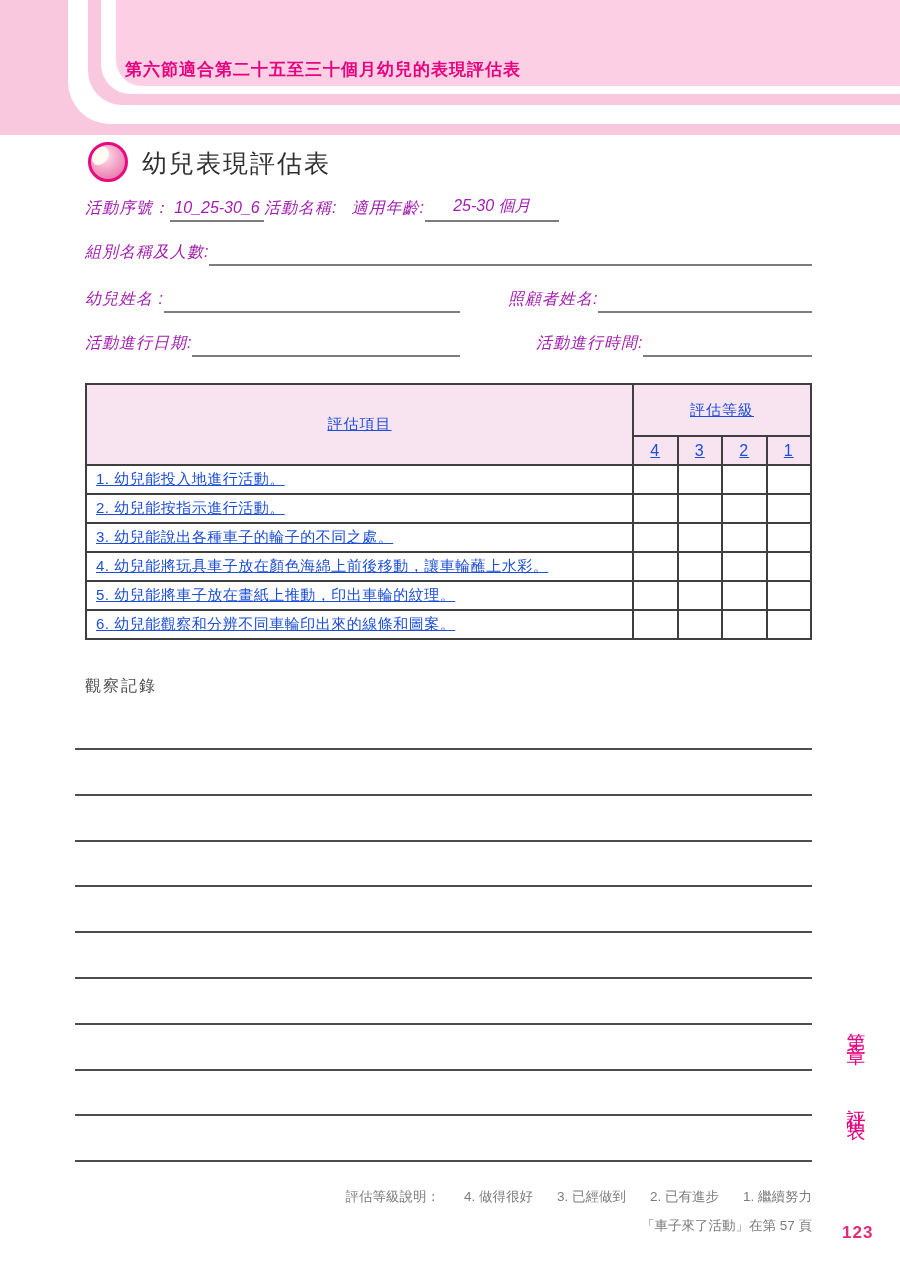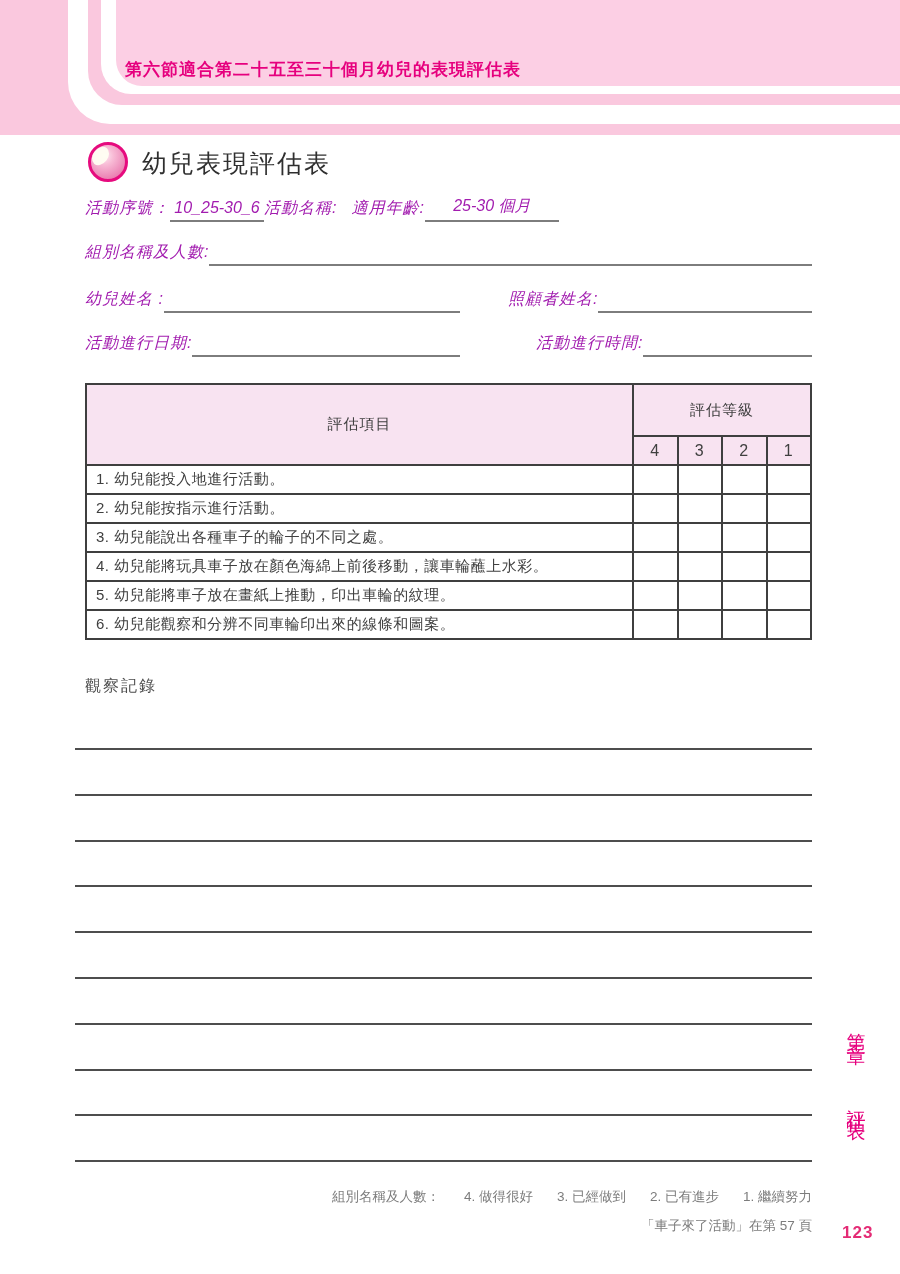--- a/index.html
+++ b/index.html
@@ -42,21 +42,21 @@
   .frow { position:absolute; display:flex; align-items:flex-end; font-size:16px; color:#a21caf; height:28px; white-space:nowrap;font-style:italic; }
   .frow .lbl { padding-bottom:3px; letter-spacing:1px; }
   .frow .u   { border-bottom:2px solid #7d7d7d; text-align:center; padding-bottom:3px; min-width:40px; }
   .u.grow { flex:1; }
   .ml { margin-left:14px; }
 
   
   table.assess {
     position:absolute; left:85px; top:383px; width:727px;
     border-collapse:collapse; table-layout:fixed;
-    font-size:15px; color:#404040;
+    font-size:15px; color:#1d4ed8;text-decoration:underline;
   }
   table.assess th, table.assess td { border:2px solid #3f3f3f; }
   table.assess th { background:#f8e3f1; font-weight:normal; letter-spacing:1px; }
   th.item-h { width:547px; }
   th.lvl    { width:45px; height:29px; font-size:16px; }
   th.rating-h { height:52px; }
   td.item { height:29px; padding-left:9px; text-align:left; background:#ffffff; letter-spacing:0.5px; }
   td.cell { background:#ffffff; }
 
   
@@ -200,18 +200,18 @@
       <div class="obs-line" style="top: 1023px;"></div>
       <div class="obs-line" style="top: 1069px;"></div>
       <div class="obs-line" style="top: 1114px;"></div>
       <div class="obs-line" style="top: 1160px;"></div>
     </div>
 
   <div class="side-text side-chapter">第三章</div>
   <div class="side-text side-section">評估表</div>
 
   <div class="legend">
-    <span>組別名稱及人數：</span><span class="li">4. 做得很好</span><span class="li">3. 已經做到</span><span class="li">2. 已有進步</span><span class="li">1. 繼續努力</span>
+    <span>評估等級說明：</span><span class="li">4. 做得很好</span><span class="li">3. 已經做到</span><span class="li">2. 已有進步</span><span class="li">1. 繼續努力</span>
   </div>
   <div class="reference">「車子來了活動」在第 57 頁</div>
   <div class="page-num">123</div>
 
 </div>
 
 </body></html>

